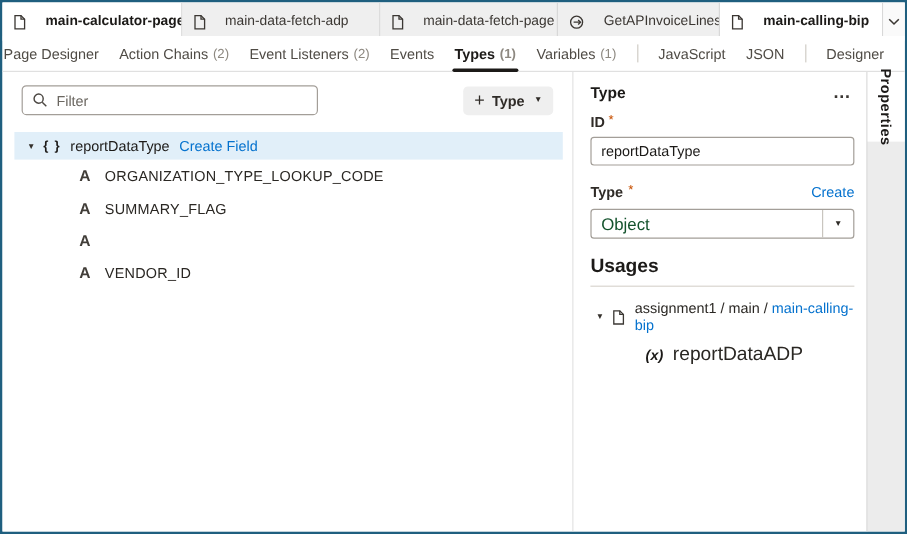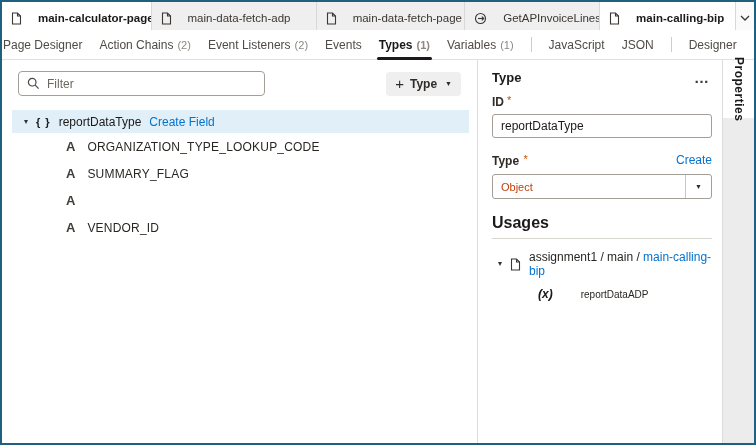--- a/index.html
+++ b/index.html
@@ -74,31 +74,31 @@
   .req { font-size:11px; color:#c74f00; position:relative; top:-2px; }
   .text-input {
     width:100%; height:24px; border:1px solid #a39e98; border-radius:3px;
     padding:0 8px; font-size:12px; color:#1c1a18; font-family:"Liberation Sans", sans-serif; background:#fff;
   }
   .type-label-row { display:flex; justify-content:space-between; align-items:center; margin:13px 0 5px 0; }
   .select-box {
     height:25px; border:1px solid #a39e98; border-radius:3px; display:flex;
     align-items:center; justify-content:space-between; background:#fff; cursor:default;
   }
-  .select-value { font-size:11px; color:#c2410c; padding-left:8px; }
+  .select-value { font-size:14px; color:#14532d; padding-left:8px; }
   .select-arrow-cell {
     width:26px; height:100%; border-left:1px solid #c9c5bf; display:flex;
     align-items:center; justify-content:center; font-size:7px; color:#2f2b27;
   }
   .usages-title { margin-top:15px; font-size:16px; font-weight:bold; color:#1c1a18; padding-bottom:6px; border-bottom:1px solid #d9d5cf; }
   .usage-row { margin-top:11px; display:flex; align-items:center; gap:8px; padding-left:6px; }
   .usage-text { font-size:12px; color:#2a2723; }
   .usage-child-row { margin-top:9px; padding-left:46px; display:flex; align-items:center; gap:8px; }
   .var-icon { font-size:12px; font-weight:bold; font-style:italic; color:#1c1a18; }
-  .usage-child-label { font-size:10px; color:#2a2723;margin-left:20px; }
+  .usage-child-label { font-size:16px; color:#2a2723; }
   
   .props-strip { width:32px; flex:0 0 auto; border-left:1px solid #dcdcdc; background:#ececec; display:flex; flex-direction:column; }
   .props-tab { height:58px; background:#fff; display:flex; align-items:center; justify-content:center; cursor:pointer; }
   .props-tab span {
     writing-mode:vertical-rl; font-size:12px; font-weight:600; color:#1c1a18; letter-spacing:0.5px;
   }
   svg { display:block; }
 </style>
 </head>
 <body>

